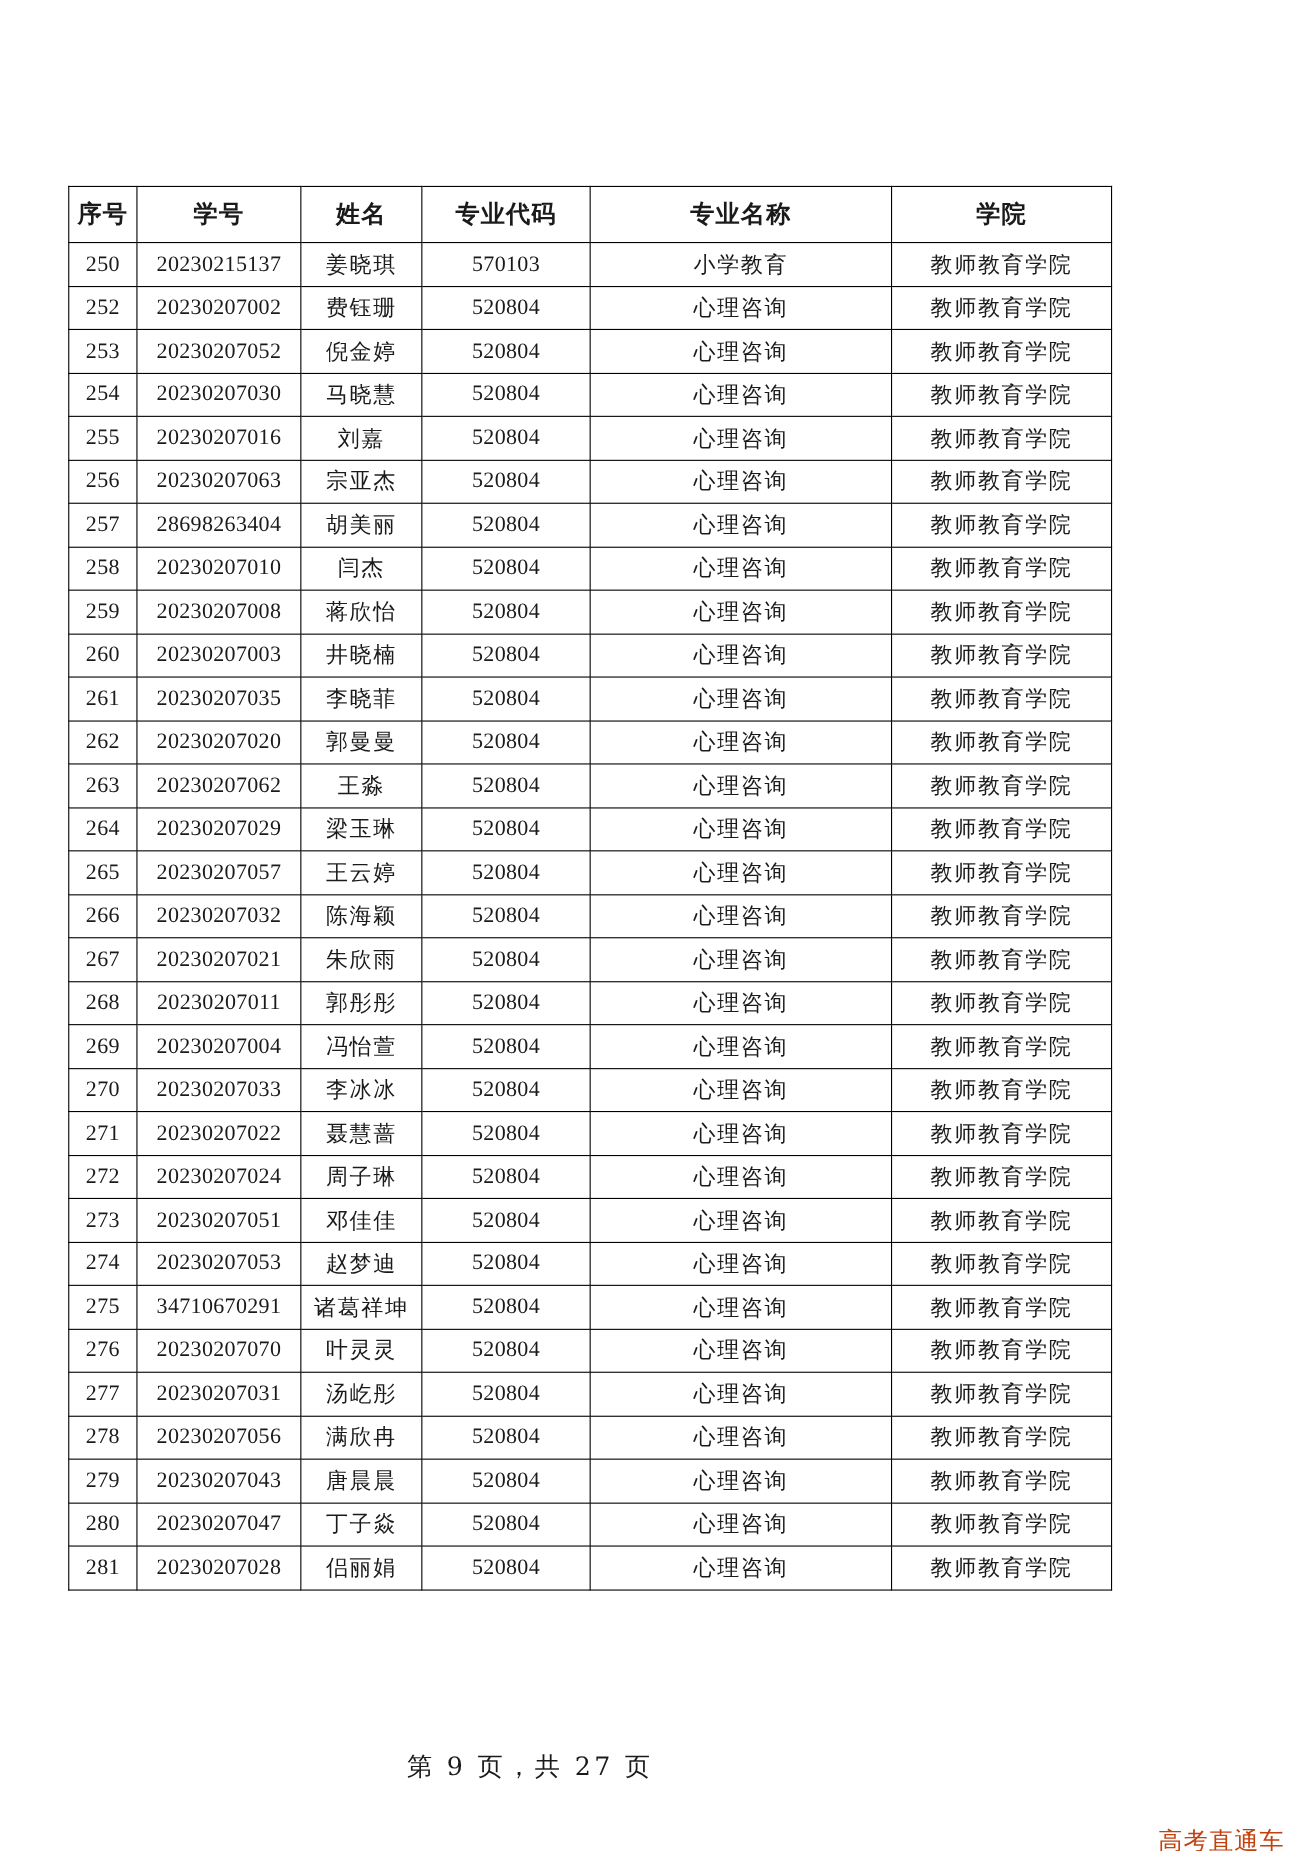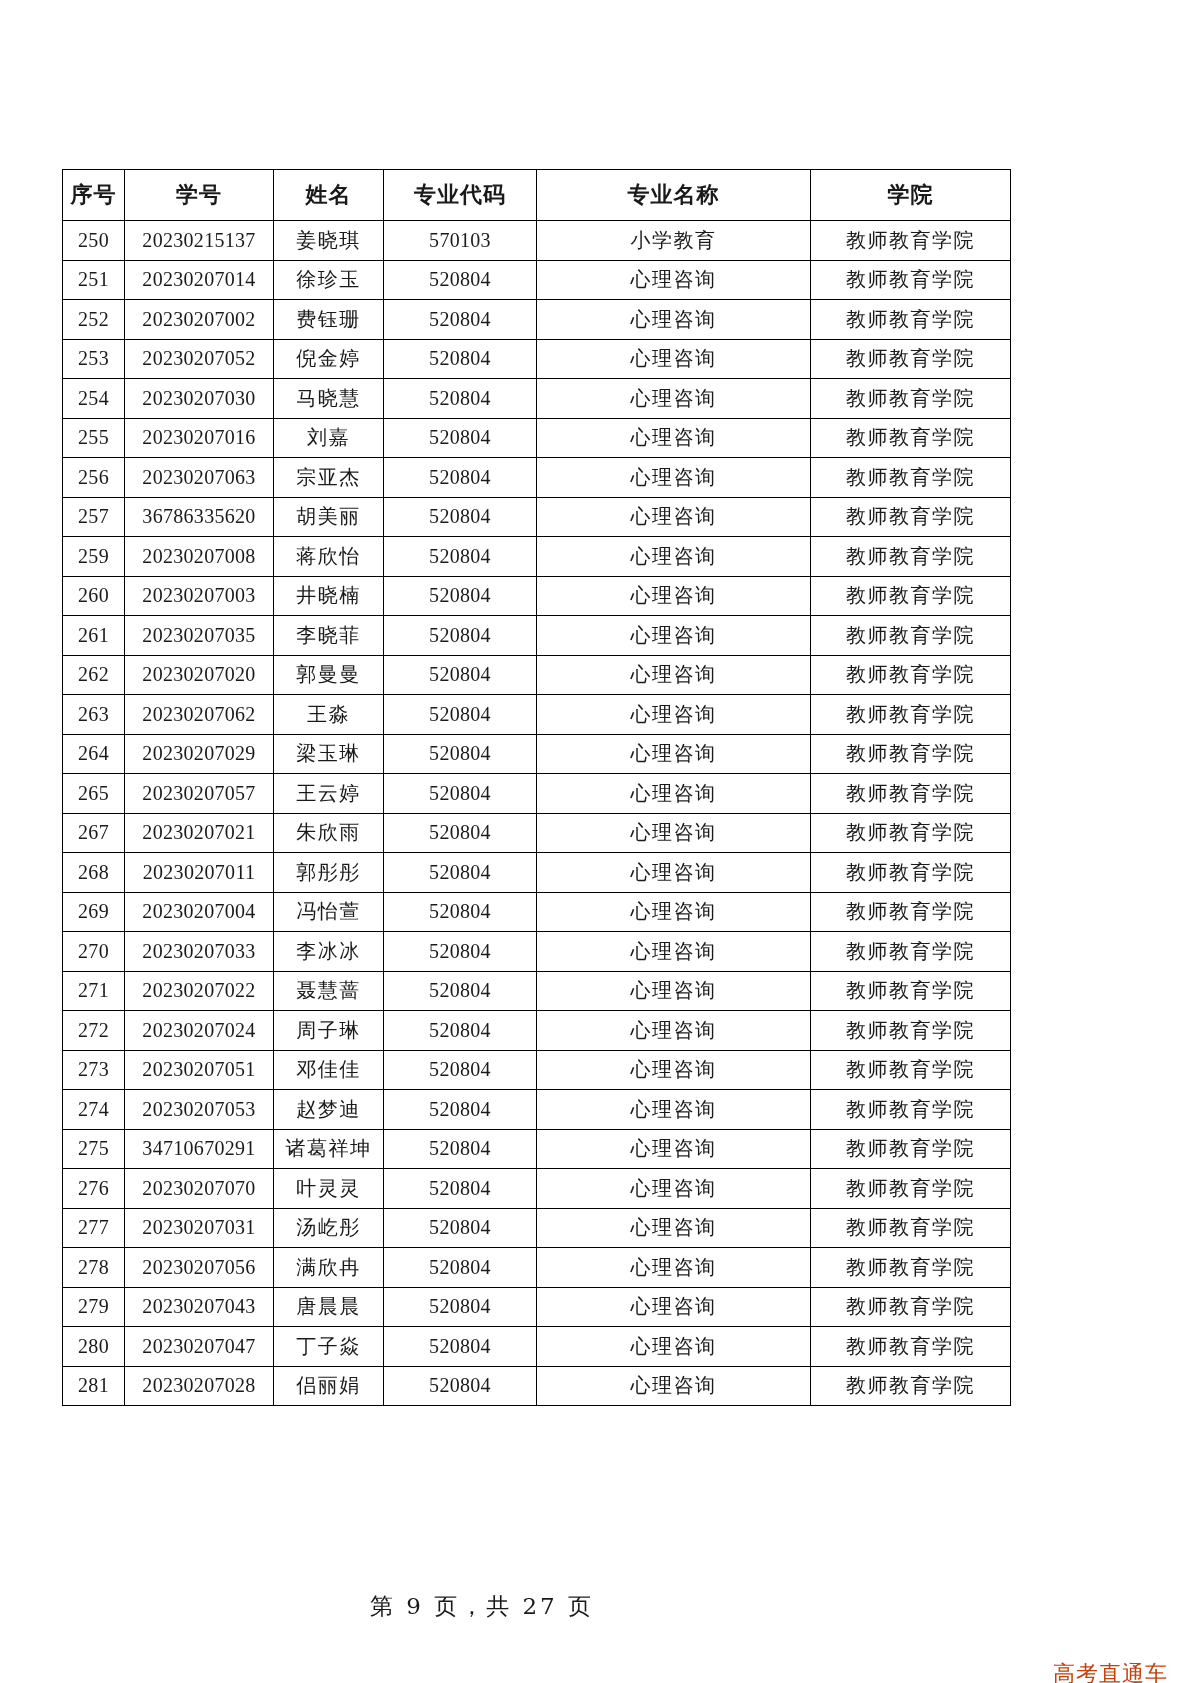--- a/index.html
+++ b/index.html
@@ -116,28 +116,20 @@
       <tbody id="roster-body">
           <tr>
             <td class="col-seq">250</td>
             <td class="col-sid">20230215137</td>
             <td class="col-name">姜晓琪</td>
             <td class="col-mcode">570103</td>
             <td class="col-mname">小学教育</td>
             <td class="col-dept">教师教育学院</td>
           </tr>
           <tr>
-            <td class="col-seq">251</td>
-            <td class="col-sid">20230207014</td>
-            <td class="col-name">徐珍玉</td>
-            <td class="col-mcode">520804</td>
-            <td class="col-mname">心理咨询</td>
-            <td class="col-dept">教师教育学院</td>
-          </tr>
-          <tr>
             <td class="col-seq">252</td>
             <td class="col-sid">20230207002</td>
             <td class="col-name">费钰珊</td>
             <td class="col-mcode">520804</td>
             <td class="col-mname">心理咨询</td>
             <td class="col-dept">教师教育学院</td>
           </tr>
           <tr>
             <td class="col-seq">253</td>
             <td class="col-sid">20230207052</td>
@@ -165,22 +157,30 @@
           <tr>
             <td class="col-seq">256</td>
             <td class="col-sid">20230207063</td>
             <td class="col-name">宗亚杰</td>
             <td class="col-mcode">520804</td>
             <td class="col-mname">心理咨询</td>
             <td class="col-dept">教师教育学院</td>
           </tr>
           <tr>
             <td class="col-seq">257</td>
-            <td class="col-sid">36786335620</td>
+            <td class="col-sid">28698263404</td>
             <td class="col-name">胡美丽</td>
+            <td class="col-mcode">520804</td>
+            <td class="col-mname">心理咨询</td>
+            <td class="col-dept">教师教育学院</td>
+          </tr>
+          <tr>
+            <td class="col-seq">258</td>
+            <td class="col-sid">20230207010</td>
+            <td class="col-name">闫杰</td>
             <td class="col-mcode">520804</td>
             <td class="col-mname">心理咨询</td>
             <td class="col-dept">教师教育学院</td>
           </tr>
           <tr>
             <td class="col-seq">259</td>
             <td class="col-sid">20230207008</td>
             <td class="col-name">蒋欣怡</td>
             <td class="col-mcode">520804</td>
             <td class="col-mname">心理咨询</td>
@@ -228,20 +228,28 @@
           </tr>
           <tr>
             <td class="col-seq">265</td>
             <td class="col-sid">20230207057</td>
             <td class="col-name">王云婷</td>
             <td class="col-mcode">520804</td>
             <td class="col-mname">心理咨询</td>
             <td class="col-dept">教师教育学院</td>
           </tr>
           <tr>
+            <td class="col-seq">266</td>
+            <td class="col-sid">20230207032</td>
+            <td class="col-name">陈海颖</td>
+            <td class="col-mcode">520804</td>
+            <td class="col-mname">心理咨询</td>
+            <td class="col-dept">教师教育学院</td>
+          </tr>
+          <tr>
             <td class="col-seq">267</td>
             <td class="col-sid">20230207021</td>
             <td class="col-name">朱欣雨</td>
             <td class="col-mcode">520804</td>
             <td class="col-mname">心理咨询</td>
             <td class="col-dept">教师教育学院</td>
           </tr>
           <tr>
             <td class="col-seq">268</td>
             <td class="col-sid">20230207011</td>

